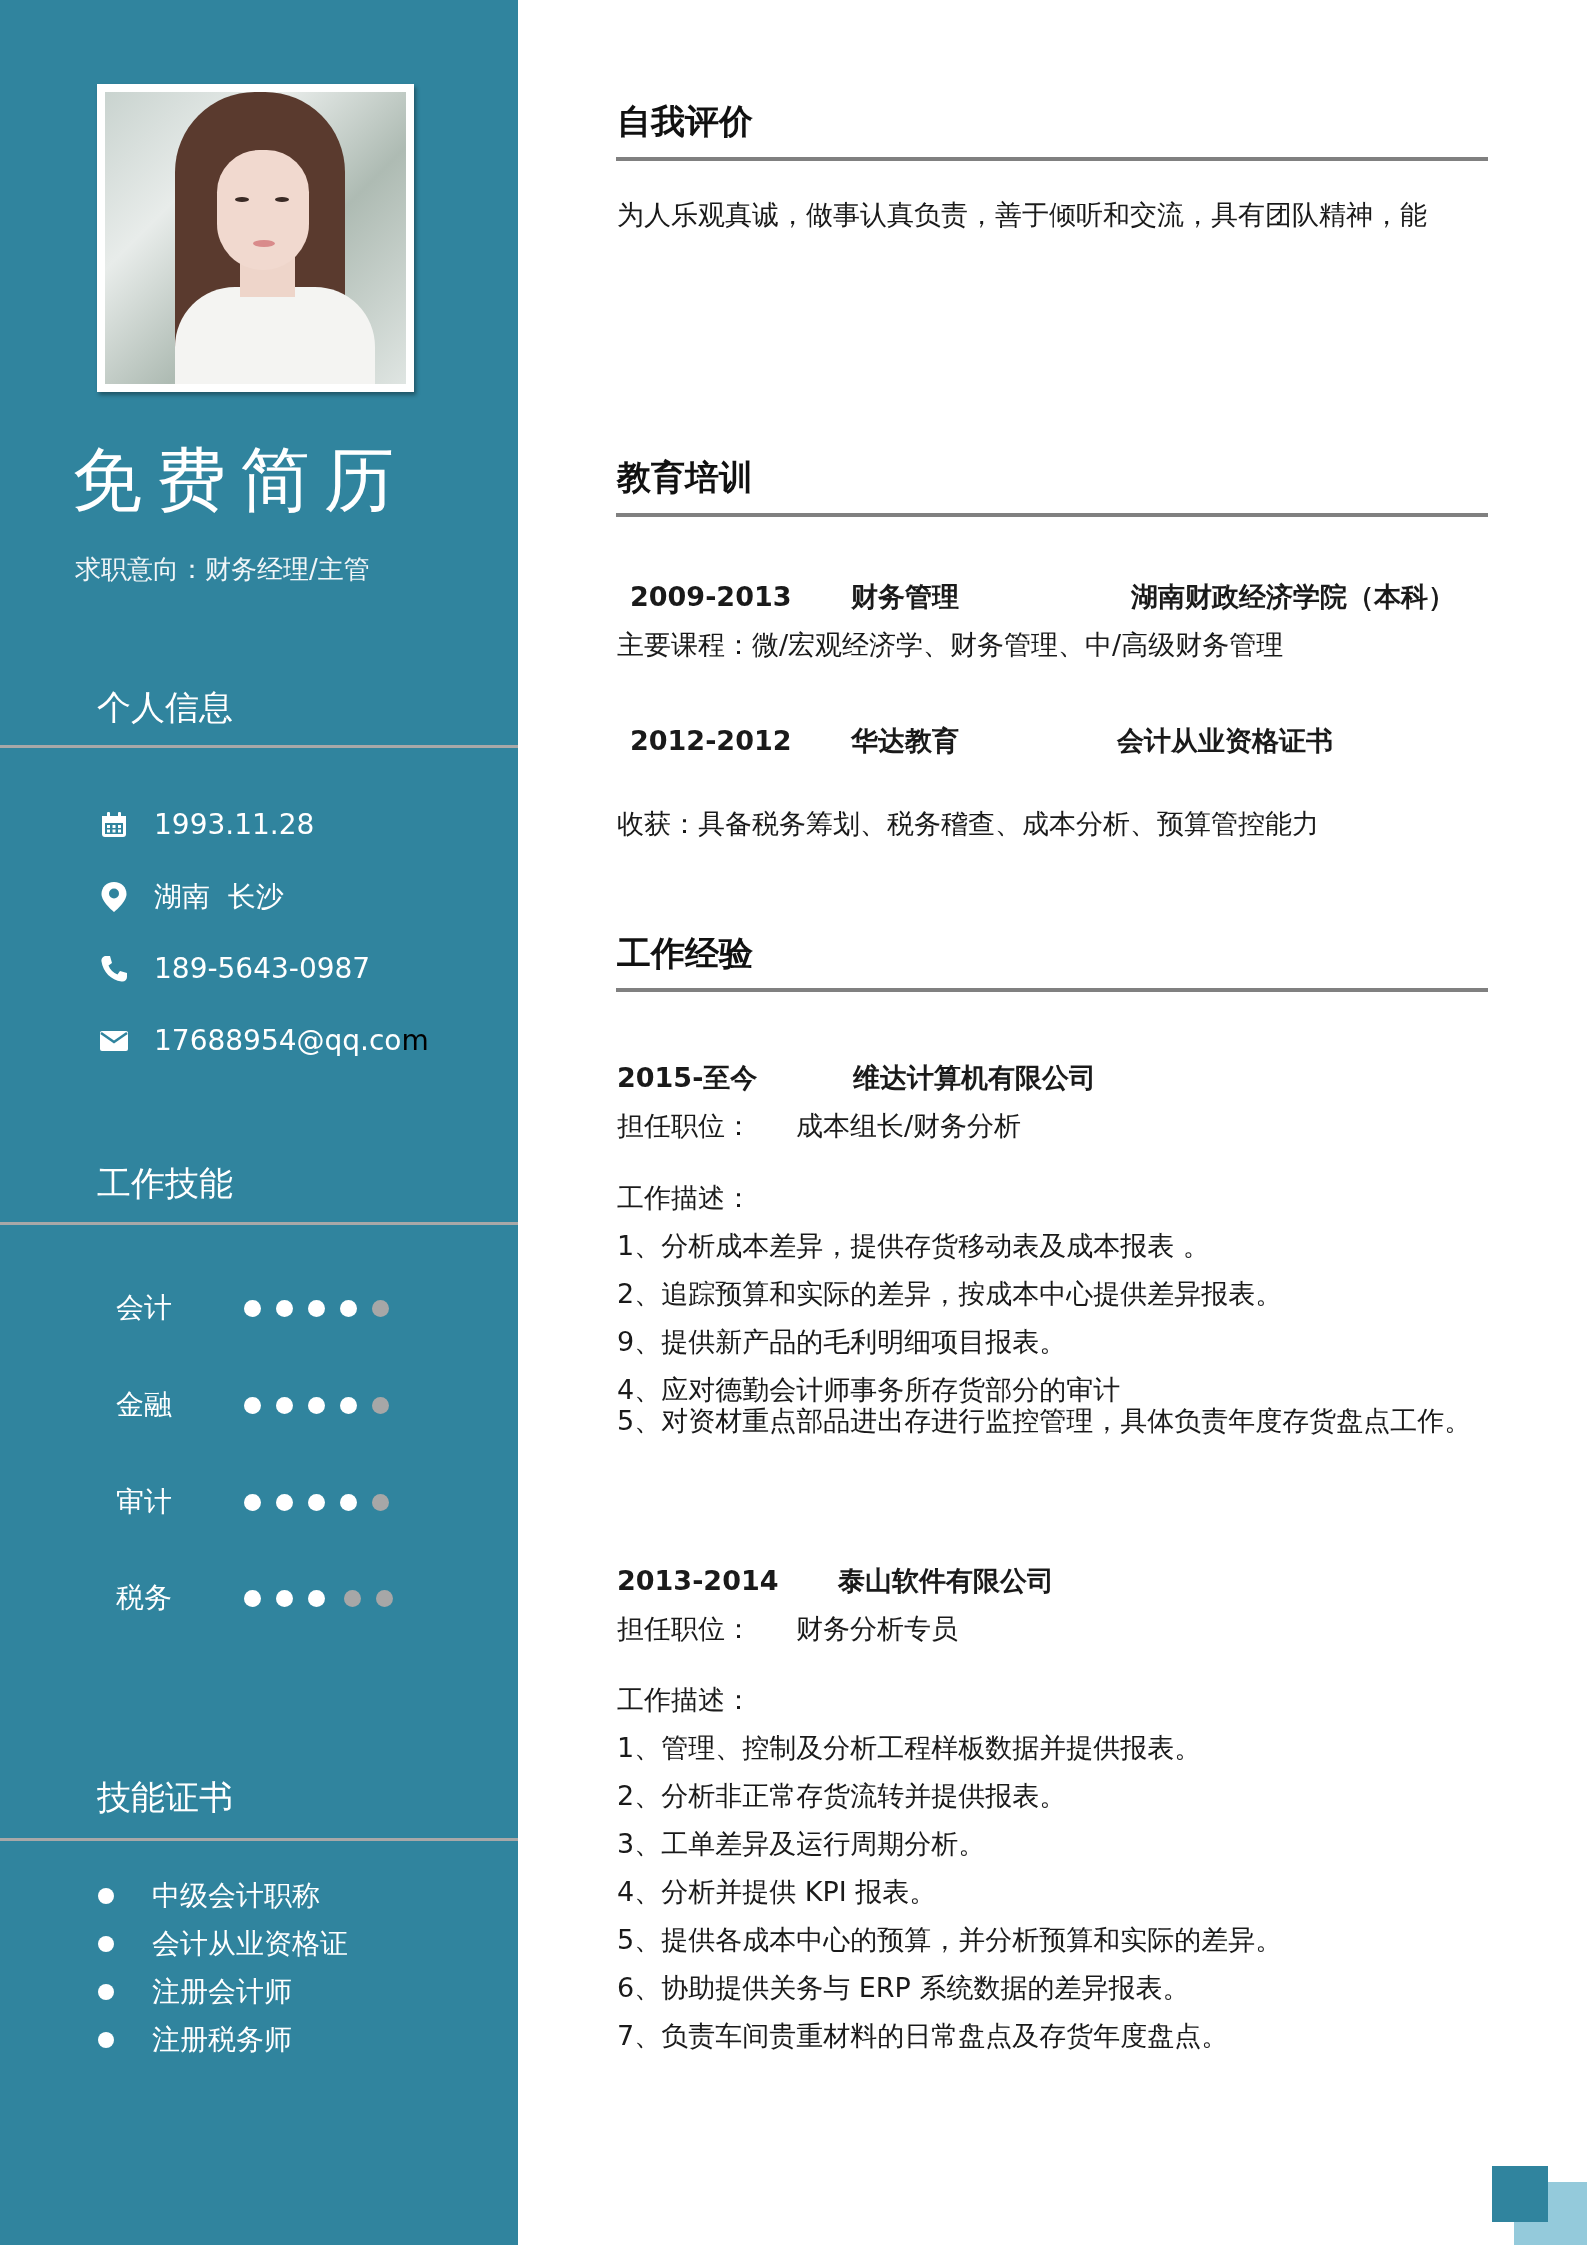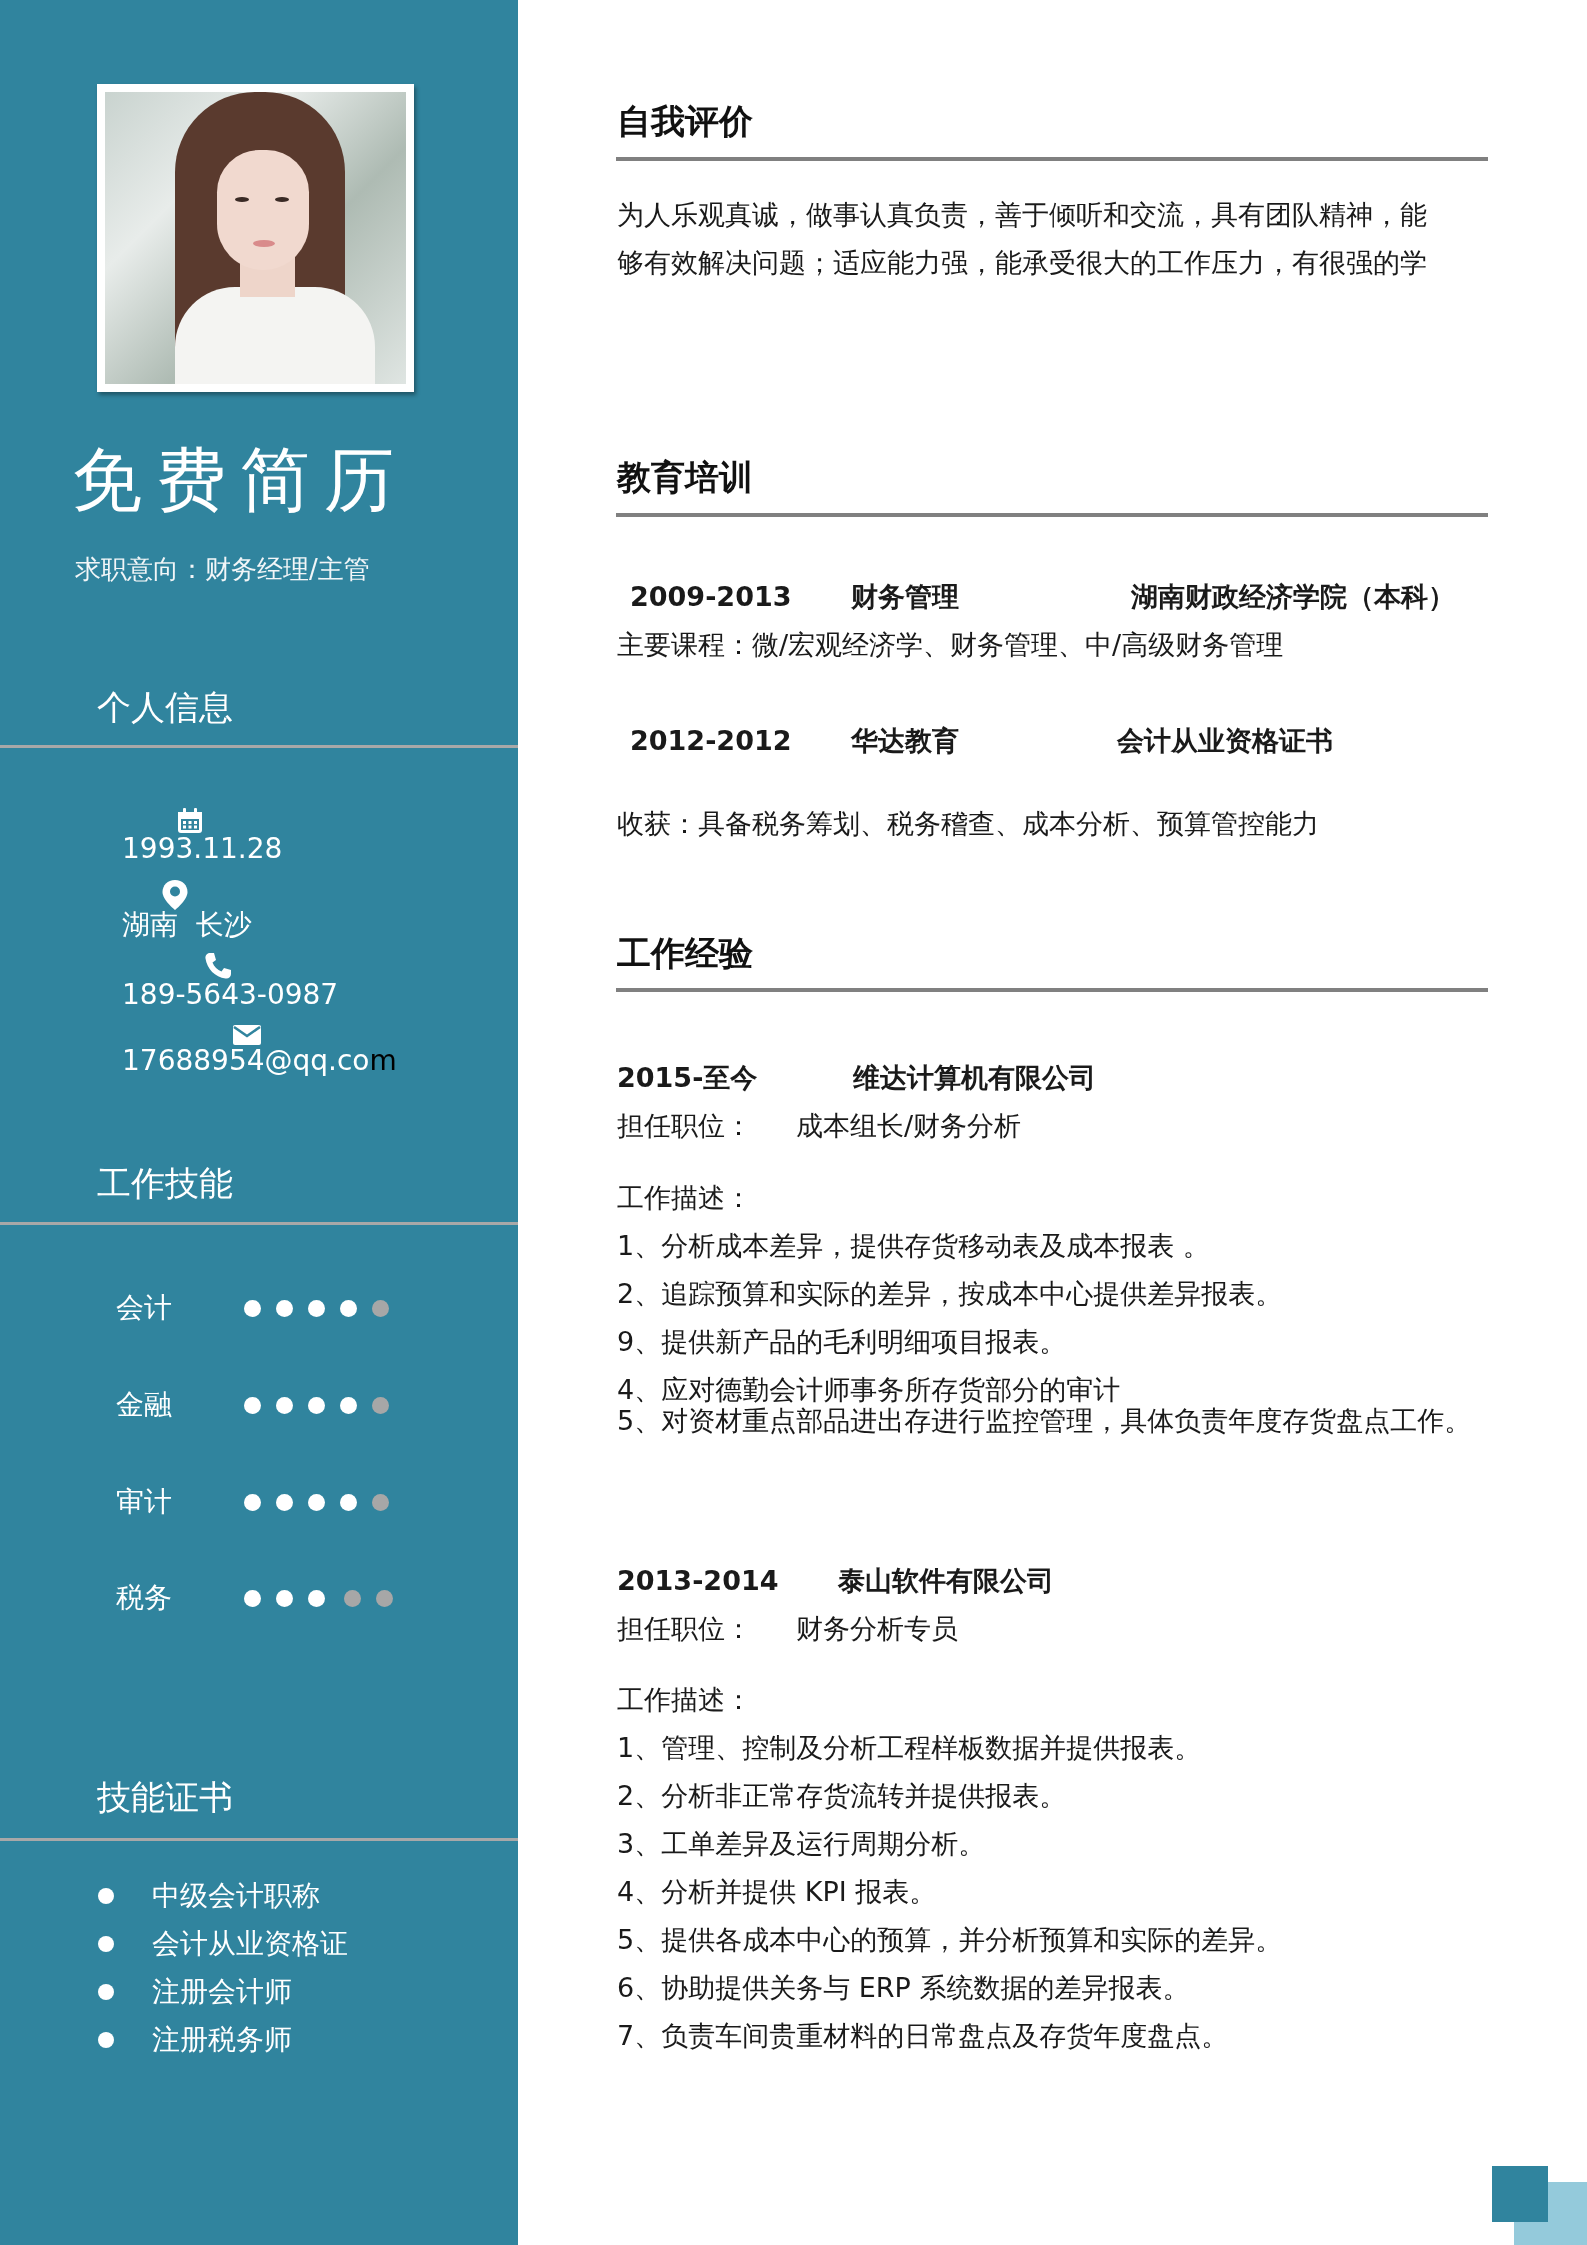--- a/index.html
+++ b/index.html
@@ -24,21 +24,21 @@
   .photo .dress { position: absolute; left: 70px; top: 195px; width: 200px; height: 120px; border-radius: 60px 60px 0 0; background: #f4f4f2; }
   .photo .eye { position: absolute; top: 105px; width: 14px; height: 5px; border-radius: 50%; background: #3a2a25; }
   .photo .lip { position: absolute; left: 148px; top: 148px; width: 22px; height: 7px; border-radius: 50%; background: #d98b8b; }
 
   .name { position: absolute; left: 72px; top: 445px; font-size: 70px; letter-spacing: 14px; font-weight: normal; line-height: 1; }
   .job-intent { position: absolute; left: 75px; top: 556px; font-size: 26px; line-height: 1; color: #f2f6f8; }
 
   .side-section-title { position: absolute; left: 97px; font-size: 34px; font-weight: normal; line-height: 1; }
   .side-divider { position: absolute; left: 0; width: 518px; height: 3px; background: #a8a8a8; }
 
-  .info-row { position: absolute; left: 98px; height: 36px; display: flex; align-items: center; flex-direction: column; }
+  .info-row { position: absolute; left: 98px; height: 36px; display: flex; align-items: center; }
   .info-icon { width: 32px; height: 32px; display: flex; align-items: center; justify-content: center; }
   .info-text { margin-left: 24px; font-size: 28px; line-height: 1; white-space: nowrap; }
   .email-overflow { color: #000000; }
 
   .skill-row { position: absolute; left: 116px; height: 36px; display: flex; align-items: center; }
   .skill-label { font-size: 28px; width: 128px; line-height: 1; }
   .dots { display: flex; align-items: center; }
   .dot { width: 17px; height: 17px; border-radius: 50%; margin-right: 15px; background: #ffffff; }
   .dot.off { background: #a7a7a7; }
 
@@ -201,21 +201,20 @@
     <span class="cert-text">注册税务师</span>
   </div>
 </aside>
 
 <main>
 
   <div class="main-section-title" style="top:104px">自我评价</div>
   <div class="main-divider" style="top:157px"></div>
   <div class="para" style="top:191px">
     <div>为人乐观真诚，做事认真负责，善于倾听和交流，具有团队精神，能</div>
-    <div>够有效解决问题；适应能力强，能承受很大的工作压力，有很强的学</div>
   </div>
 
   <div class="main-section-title" style="top:460px">教育培训</div>
   <div class="main-divider" style="top:513px"></div>
 
   <div class="edu-row" style="top:580px">
     <span style="left:0">2009-2013</span>
     <span style="left:221px">财务管理</span>
     <span style="left:501px">湖南财政经济学院（本科）</span>
   </div>

